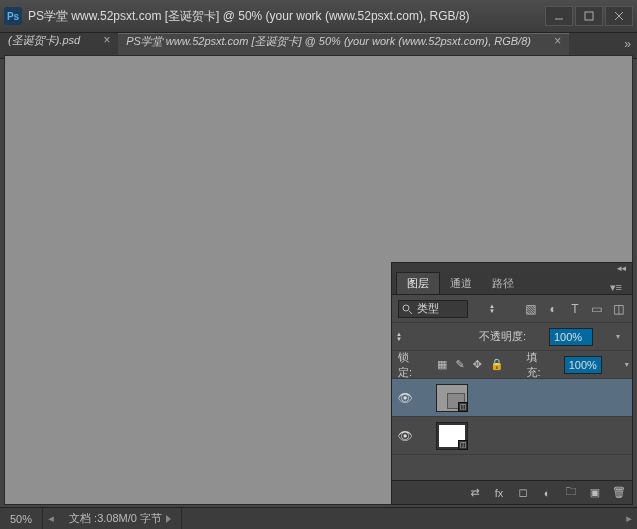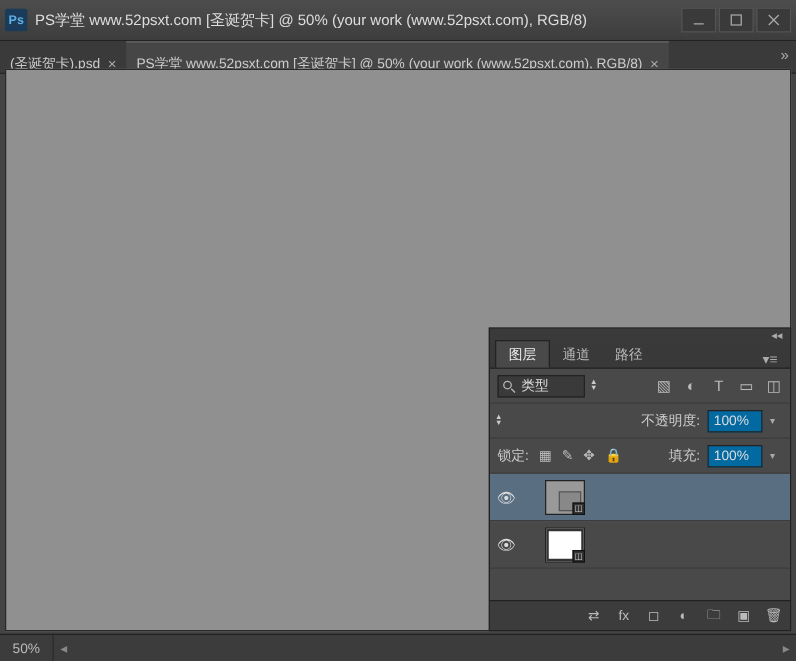--- a/index.html
+++ b/index.html
@@ -6,42 +6,42 @@
 body { background: #444; width: 637px; height: 529px; overflow: hidden; position: relative; }
 
 .titlebar { height: 29px; background: linear-gradient(#4d4d4d, #3d3d3d); display: flex; align-items: center; padding: 16px 4px; border-bottom: 1px solid #222; }
 .ps-logo { width: 18px; height: 18px; background: #1a3c5a; border-radius: 2px; display: flex; align-items: center; justify-content: center; color: #5eb0e5; font-size: 10px; font-weight: bold; margin-right: 6px; }
 .title-text { color: #ddd; font-size: 12px; flex: 1; white-space: nowrap; overflow: hidden; }
 .win-controls { display: flex; gap: 2px; }
 .win-btn { width: 28px; height: 20px; background: #3a3a3a; border: 1px solid #555; display: flex; align-items: center; justify-content: center; cursor: pointer; }
 .win-btn svg { stroke: #aaa; stroke-width: 1; fill: none; }
 
 .tabbar { height: 26px; background: #3a3a3a; display: flex; align-items: center; border-bottom: 1px solid #222; position: relative; }
-.tab { height: 100%; padding: 0 8px; display: flex; align-items: flex-end; gap: 6px; color: #ccc; font-size: 11px; cursor: pointer; white-space: nowrap; }
+.tab { height: 100%; padding: 0 8px; display: flex; align-items: flex-start; gap: 23px; color: #ccc; font-size: 11px; cursor: pointer; white-space: nowrap; font-style: italic; }
 .tab.inactive { background: #3a3a3a; }
 .tab.active { background: #464646; border-top: 1px solid #666; }
 .tab-close { color: #aaa; font-size: 12px; cursor: pointer; }
 .tabbar-expand { position: absolute; right: 6px; top: 4px; color: #aaa; font-size: 12px; cursor: pointer; }
 
 .canvas-area { position: absolute; top: 55px; left: 4px; right: 4px; bottom: 24px; background: #909090; border: 1px solid #2a2a2a; }
 
 .statusbar { position: absolute; bottom: 0; left: 0; right: 0; height: 22px; background: #3c3c3c; display: flex; align-items: center; color: #bbb; font-size: 11px; border-top: 1px solid #222; }
 .status-item { padding: 0 10px; border-right: 1px solid #2a2a2a; height: 100%; display: flex; align-items: center; gap: 4px; text-align: center; }
 .arrow-r { width:0; height:0; border-left:5px solid #888; border-top:4px solid transparent; border-bottom:4px solid transparent; display:inline-block; }
 .scroll-arrow { width: 16px; text-align: center; cursor: pointer; color:#888; }
 
 .panel { position: absolute; right: 4px; bottom: 24px; width: 242px; height: 243px; background: #494949; border: 1px solid #222; display: flex; flex-direction: column; }
 .panel-collapse { height: 10px; background: #3a3a3a; display:flex; justify-content:flex-end; align-items:center; padding:0 6px; gap:4px; }
 .dbl-arrow { color:#aaa; font-size:9px; cursor:pointer; }
 .panel-tabs { height: 22px; background: #393939; display: flex; align-items: flex-end; padding: 0 4px; border-bottom: 1px solid #222; }
 .ptab { padding: 3px 10px; font-size: 11px; color: #bbb; cursor: pointer; }
 .ptab.active { background: #494949; color: #eee; border: 1px solid #222; border-bottom: none; }
 .panel-menu { margin-left: auto; padding: 0 6px; color:#aaa; cursor:pointer; font-size:11px; }
 
-.panel-row { height: 28px; display: flex; align-items: center; padding: 0 6px; gap: 6px; border-bottom: 1px solid #3c3c3c; font-size: 11px; color: #ddd; }
+.panel-row { height: 28px; display: flex; align-items: center; padding: 0 6px; gap: 23px; border-bottom: 1px solid #3c3c3c; font-size: 11px; color: #ddd; }
 .filter-select { background: #3a3a3a; border: 1px solid #222; color: #ddd; height: 18px; padding: 0 4px 0 18px; width: 70px; display:flex; align-items:center; position:relative; }
 .filter-select .mag { position:absolute; left:2px; top:2px; }
 .tiny-arrows { display:flex; flex-direction:column; font-size:6px; line-height:5px; color:#ccc; margin-left:-2px; }
 .filter-icons { display:flex; gap:8px; margin-left:auto; color:#bbb; }
 .filter-icons span { cursor:pointer; font-size:12px; width:14px; text-align:center; }
 
 .blend-select { background:#3a3a3a; border:1px solid #222; color:#ddd; height:18px; padding:0 6px; width:80px; display:flex; align-items:center; }
 .label-sm { color:#ccc; font-size:11px; }
 .pct-box { background:#0369a1; border:1px solid #222; color:#ddd; height:18px; width:44px; display:flex; align-items:center; padding:0 4px; font-size:11px; }
 .pct-arrow { width:10px; font-size:8px; color:#aaa; cursor:pointer; }
@@ -102,20 +102,24 @@
   <span class="tabbar-expand">»</span>
 </div>
 
 <div class="canvas-area"></div>
 
 <div class="statusbar">
   <div class="status-item">
     <span>50%</span>
   </div>
   <span class="scroll-arrow">◂</span>
+  <div class="status-item">
+    <span>文档 :3.08M/0 字节</span>
+    <span class="arrow-r"></span>
+  </div>
   <div style="flex:1"></div>
   <span class="scroll-arrow">▸</span>
 </div>
 
 <div class="panel">
   <div class="panel-collapse">
     <span class="dbl-arrow">◂◂</span>
   </div>
   <div class="panel-tabs">
     <div class="ptab active">图层</div>

